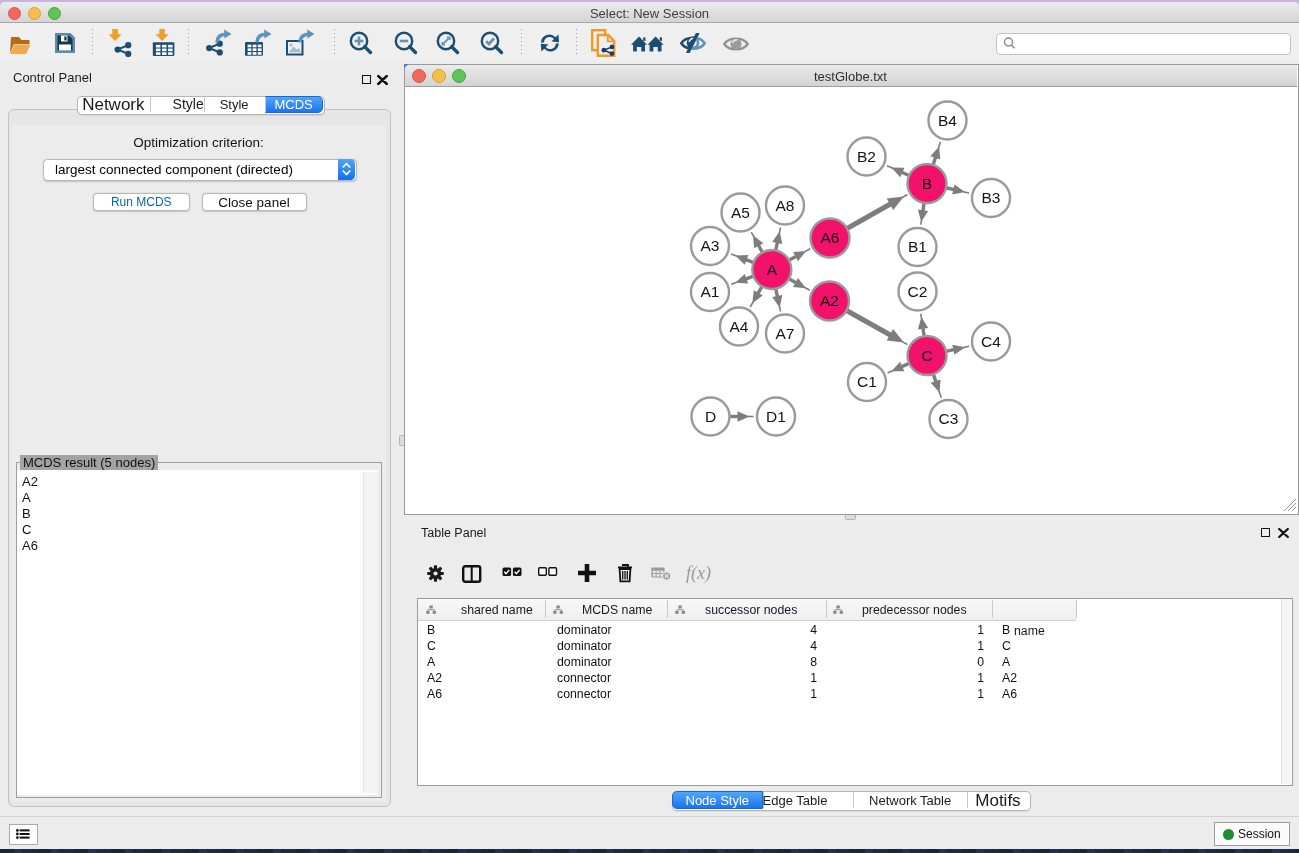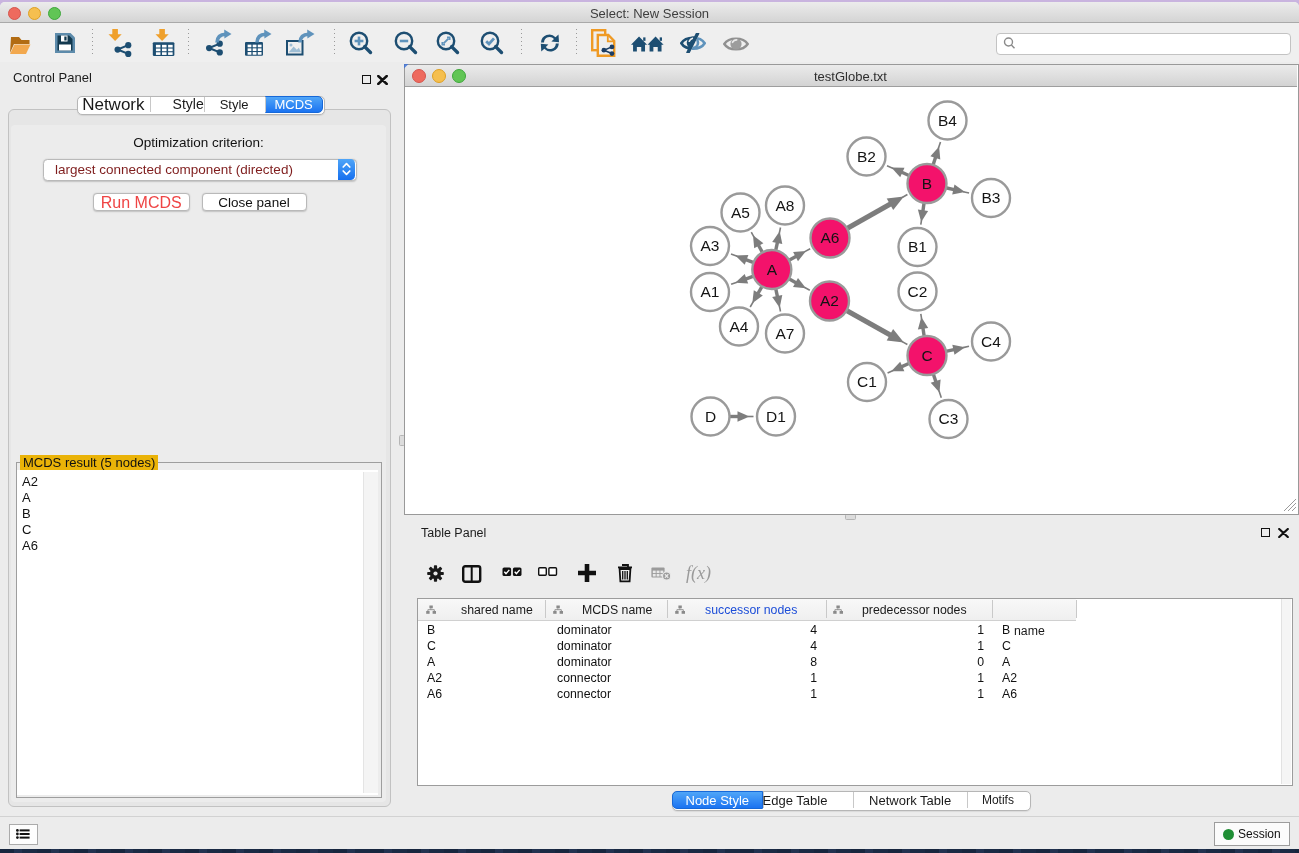--- a/index.html
+++ b/index.html
@@ -194,25 +194,25 @@
 <div style="position:absolute;left:203.7px;top:96px;width:60.8px;height:16.5px;line-height:17.5px;text-align:center;font-size:13px;color:#1a1a1a">Style</div>
 <div style="position:absolute;left:264.5px;top:96px;width:58.2px;height:16.5px;background:linear-gradient(#50a6f8,#1b73f1);border:1px solid #1668d8;border-radius:0 5px 5px 0;box-sizing:border-box"></div>
 <div style="position:absolute;left:264.5px;top:97px;width:1px;height:14.5px;background:#c8c8c8"></div>
 <div style="position:absolute;left:264.5px;top:96px;width:58.2px;height:16.5px;line-height:17.5px;text-align:center;font-size:13px;color:#fff">MCDS</div>
 <div class="abs" style="left:0;top:134.5px;width:397px;text-align:center;font-size:13.5px;color:#111">Optimization criterion:</div>
 <div class="abs" style="left:43px;top:158.5px;width:311.5px;height:20.5px;background:#fff;border:0.5px solid #b9b9b9;border-radius:4.5px;box-shadow:0 0.5px 1.5px rgba(0,0,0,0.18)"></div>
 <div class="abs" style="left:338px;top:158.5px;width:16.5px;height:21.5px;background:linear-gradient(#4fa5f8,#156fef);border-radius:0 4.5px 4.5px 0"></div>
 <svg style="position:absolute;left:340px;top:162px" width="13" height="14" viewBox="0 0 13 14">
     <path d="M3.2 5 L6.5 1.6 9.8 5 M3.2 9 L6.5 12.4 9.8 9" fill="none" stroke="#fff" stroke-width="1.7" stroke-linejoin="round" stroke-linecap="round"></path>
   </svg>
-<div class="abs" style="left:55px;top:161.5px;font-size:13.5px;color:#7f1d1d">largest connected component (directed)</div>
-<div class="abs" style="left:93px;top:192.5px;width:94.5px;height:16.5px;background:#fff;border:0.5px solid #b9b9b9;border-radius:4px;box-shadow:0 0.5px 1.5px rgba(0,0,0,0.18);text-align:center;font-size:16px;color:#ef4444;line-height:17px">Run MCDS</div>
+<div class="abs" style="left:55px;top:161.5px;font-size:13.5px;color:#000000">largest connected component (directed)</div>
+<div class="abs" style="left:93px;top:192.5px;width:94.5px;height:16.5px;background:#fff;border:0.5px solid #b9b9b9;border-radius:4px;box-shadow:0 0.5px 1.5px rgba(0,0,0,0.18);text-align:center;font-size:12px;color:#0369a1;line-height:17px">Run MCDS</div>
 <div class="abs" style="left:201.5px;top:192.5px;width:103px;height:16.5px;background:#fff;border:0.5px solid #b9b9b9;border-radius:4px;box-shadow:0 0.5px 1.5px rgba(0,0,0,0.18);text-align:center;font-size:13.5px;color:#111;line-height:17px">Close panel</div>
 <div class="abs" style="left:15.5px;top:462px;width:364px;height:334px;border:1px solid #9e9e9e"></div>
-<div class="abs" style="left:20px;top:455px;background:#eab308;padding:0 3px;font-size:13px;color:#111">MCDS result (5 nodes)</div>
+<div class="abs" style="left:20px;top:455px;background:#a3a3a3;padding:0 3px;font-size:13px;color:#111">MCDS result (5 nodes)</div>
 <div class="abs" style="left:17px;top:470px;width:361px;height:324.5px;background:#fff"></div>
 <div class="abs" style="left:363px;top:472px;width:14px;height:321px;background:#f4f4f4;border-left:1px solid #e4e4e4"></div>
 <div class="abs" style="left:22px;top:473.5px;font-size:13px;color:#111">A2</div>
 <div class="abs" style="left:22px;top:489.5px;font-size:13px;color:#111">A</div>
 <div class="abs" style="left:22px;top:505.5px;font-size:13px;color:#111">B</div>
 <div class="abs" style="left:22px;top:521.5px;font-size:13px;color:#111">C</div>
 <div class="abs" style="left:22px;top:537.5px;font-size:13px;color:#111">A6</div>
 <div class="abs" style="left:398.5px;top:434.5px;width:4px;height:9.5px;background:#dcdcdc;border:0.5px solid #b5b5b5;border-radius:1.5px"></div>
 <div class="abs" style="left:844.5px;top:514px;width:9.5px;height:4px;background:#dcdcdc;border:0.5px solid #b5b5b5;border-radius:1.5px"></div>
 <div class="abs" style="left:403.5px;top:63.5px;width:893.5px;height:449.5px;background:#fff;border:1px solid #999"></div>
@@ -421,21 +421,21 @@
   </svg>
 <div style="position:absolute;left:582px;top:603px;font-size:12.3px;color:#1a1a1a">MCDS name</div>
 <svg style="position:absolute;left:675px;top:605px" width="10" height="9" viewBox="0 0 10 9">
     <g fill="#8a8a8a">
       <rect x="3.4" y="0.5" width="3.4" height="2.8"></rect>
       <rect x="0.2" y="6" width="3.4" height="2.8"></rect>
       <rect x="6.6" y="6" width="3.4" height="2.8"></rect>
       <path d="M4.8 3.3 v1.4 M1.9 6 v-1.3 h6.4 V6" stroke="#8a8a8a" stroke-width="0.9" fill="none"></path>
     </g>
   </svg>
-<div style="position:absolute;left:705px;top:603px;font-size:12.3px;color:#1d4ed8">successor nodes</div>
+<div style="position:absolute;left:705px;top:603px;font-size:12.3px;color:#0f172a">successor nodes</div>
 <svg style="position:absolute;left:833px;top:605px" width="10" height="9" viewBox="0 0 10 9">
     <g fill="#8a8a8a">
       <rect x="3.4" y="0.5" width="3.4" height="2.8"></rect>
       <rect x="0.2" y="6" width="3.4" height="2.8"></rect>
       <rect x="6.6" y="6" width="3.4" height="2.8"></rect>
       <path d="M4.8 3.3 v1.4 M1.9 6 v-1.3 h6.4 V6" stroke="#8a8a8a" stroke-width="0.9" fill="none"></path>
     </g>
   </svg>
 <div style="position:absolute;left:862px;top:603px;font-size:12.3px;color:#1a1a1a">predecessor nodes</div>
 <div style="position:absolute;left:1014px;top:624px;font-size:12.3px;color:#1a1a1a">name</div>
@@ -466,21 +466,21 @@
 <div style="position:absolute;left:1002px;top:686.5px;font-size:12.3px;color:#111">A6</div>
 <div style="position:absolute;left:1281px;top:598.5px;width:9px;height:185px;background:#f5f5f5;border-left:1px solid #e2e2e2"></div>
 <div style="position:absolute;left:672px;top:790.5px;width:356.7px;height:18.5px;background:#fff;border:1px solid #b6b6b6;border-radius:5px;box-shadow:0 0.5px 1px rgba(0,0,0,0.08)"></div>
 <div style="position:absolute;left:672px;top:790.5px;width:90.6px;height:18.5px;background:linear-gradient(#50a6f8,#1b73f1);border:1px solid #1668d8;border-radius:5px 0 0 5px;box-sizing:border-box"></div>
 <div style="position:absolute;left:672px;top:790.5px;width:90.6px;height:18.5px;line-height:19.5px;text-align:center;font-size:13px;color:#fff">Node Style</div>
 <div style="position:absolute;left:762.6px;top:791.5px;width:1px;height:16.5px;background:#c8c8c8"></div>
 <div style="position:absolute;left:762.6px;top:790.5px;width:90.5px;height:18.5px;line-height:19.5px;text-align:left;font-size:13px;color:#1a1a1a">Edge Table</div>
 <div style="position:absolute;left:853.1px;top:791.5px;width:1px;height:16.5px;background:#c8c8c8"></div>
 <div style="position:absolute;left:853.1px;top:790.5px;width:114.1px;height:18.5px;line-height:19.5px;text-align:center;font-size:13px;color:#1a1a1a">Network Table</div>
 <div style="position:absolute;left:967.2px;top:791.5px;width:1px;height:16.5px;background:#c8c8c8"></div>
-<div style="position:absolute;left:967.2px;top:790.5px;width:61.5px;height:18.5px;line-height:19.5px;text-align:center;font-size:12px;color:#1a1a1a">Motifs</div>
+<div style="position:absolute;left:967.2px;top:790.5px;width:61.5px;height:18.5px;line-height:19.5px;text-align:center;font-size:17px;color:#1a1a1a">Motifs</div>
 <div class="abs" style="left:0;top:815.5px;width:1299px;height:1px;background:#d2d2d2"></div>
 <div class="abs" style="left:9px;top:824px;width:26.5px;height:18.5px;background:#fdfdfd;border:1px solid #ababab"></div>
 <svg style="position:absolute;left:16px;top:829px" width="14" height="10" viewBox="0 0 14 10">
     <g fill="#111">
       <circle cx="1.4" cy="1.4" r="1.4"></circle>
       <circle cx="1.4" cy="5" r="1.4"></circle>
       <circle cx="1.4" cy="8.6" r="1.4"></circle>
       <rect x="3.6" y="0.4" width="10" height="2"></rect>
       <rect x="3.6" y="4" width="10" height="2"></rect>
       <rect x="3.6" y="7.6" width="10" height="2"></rect>

